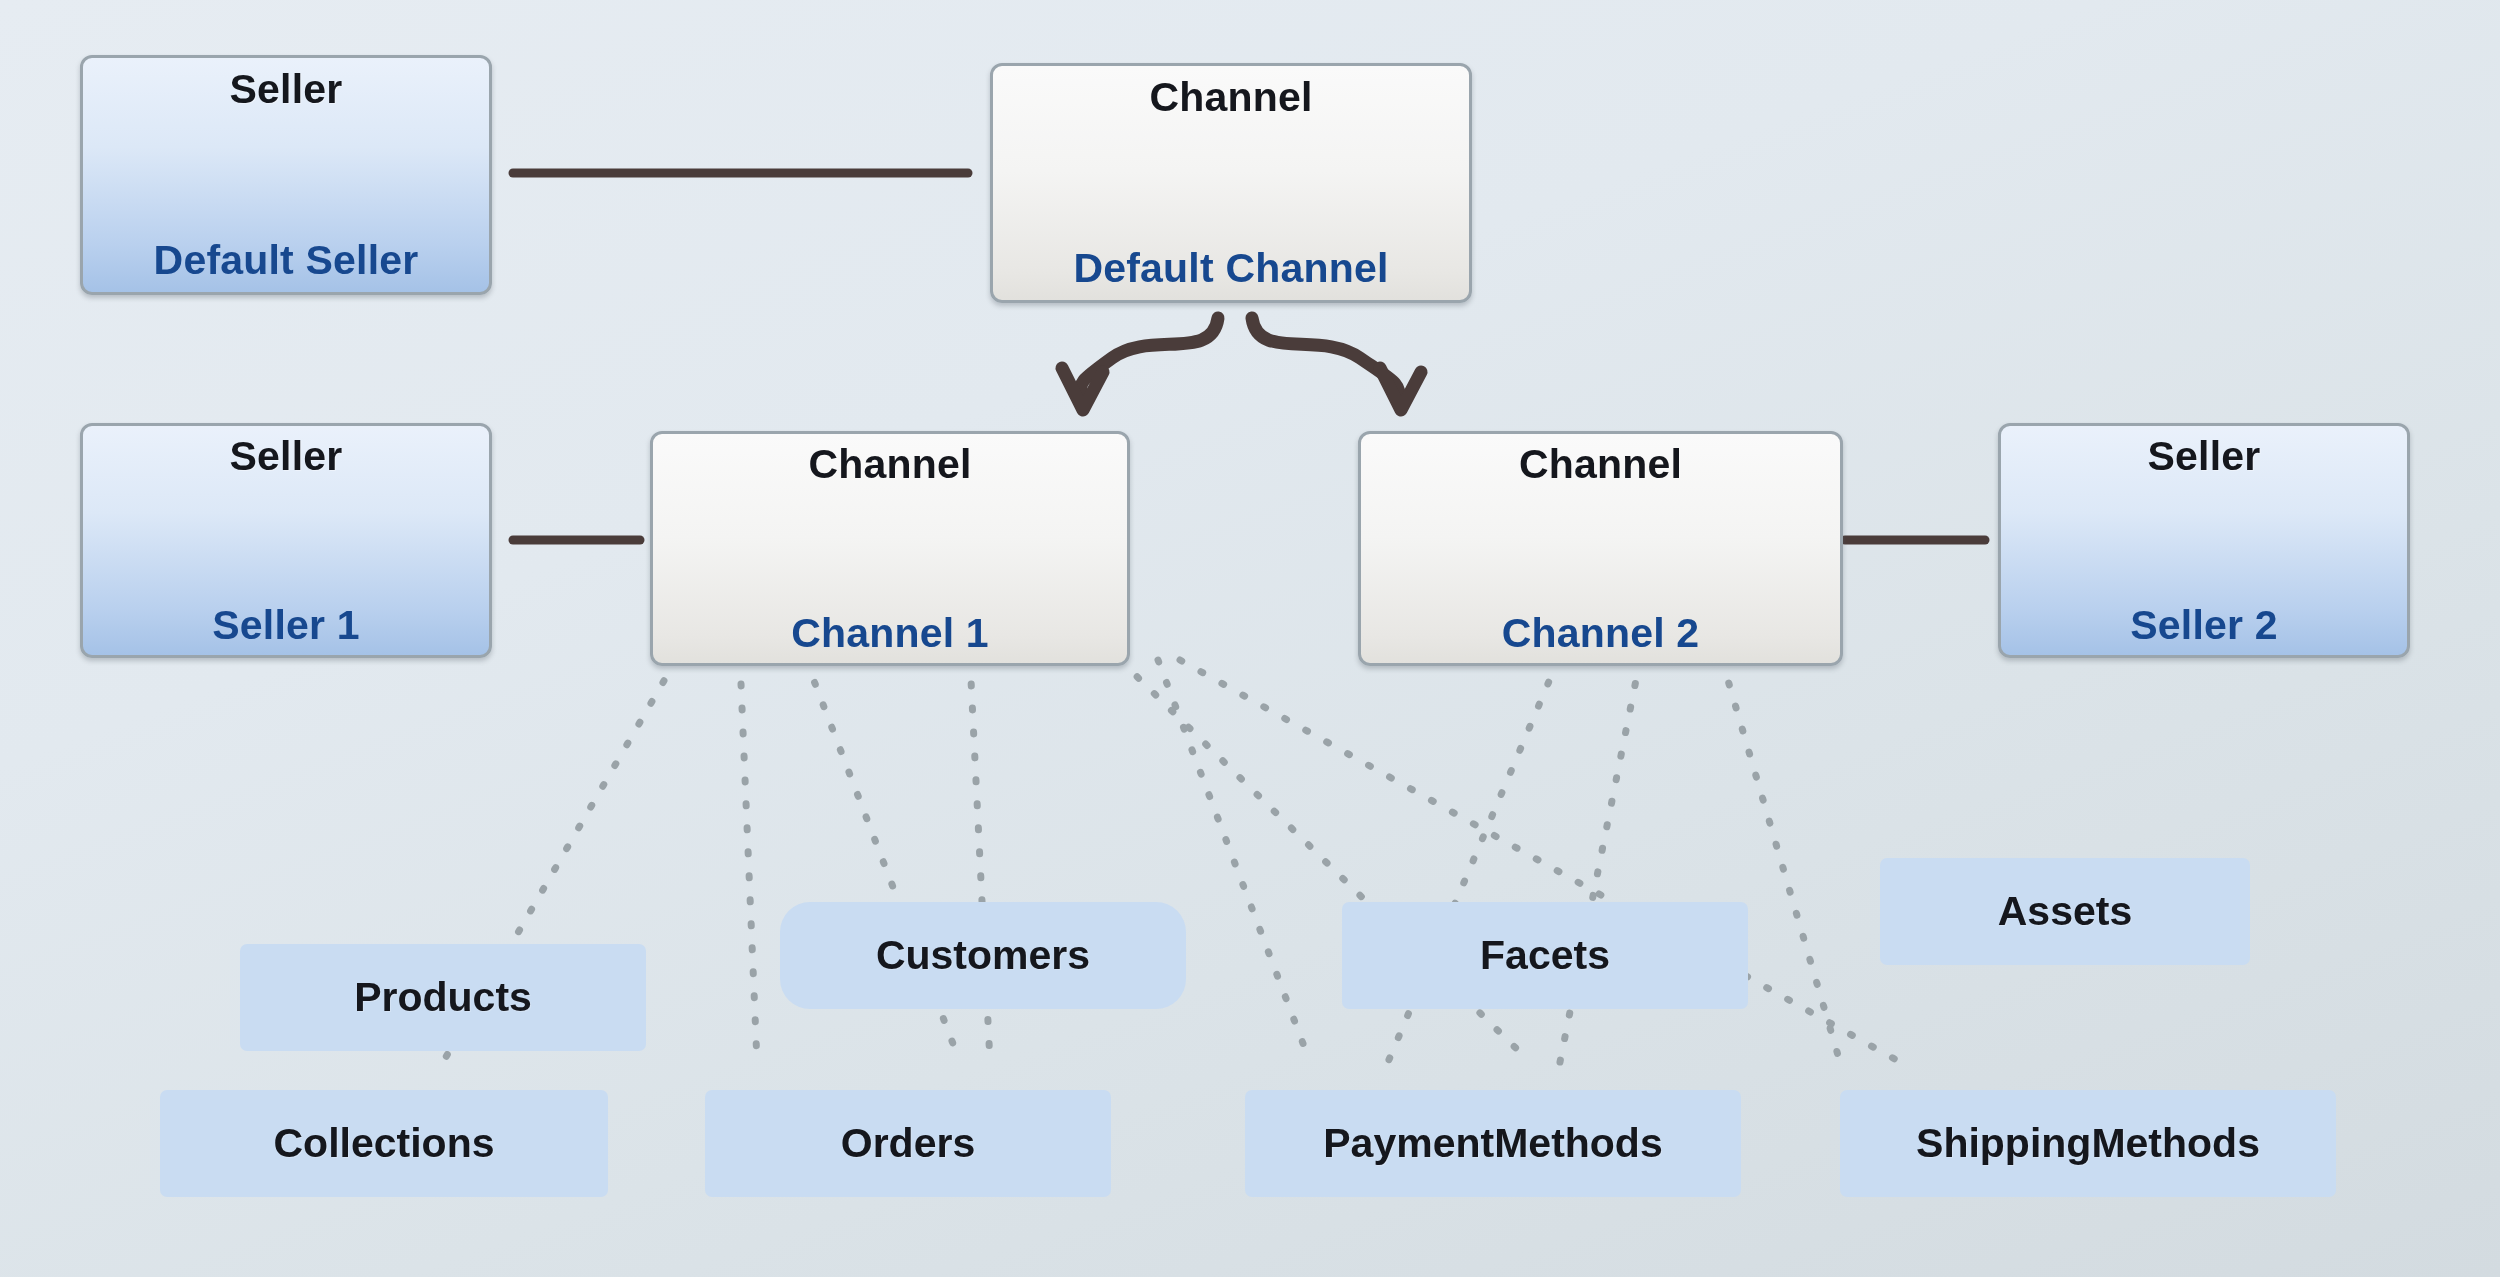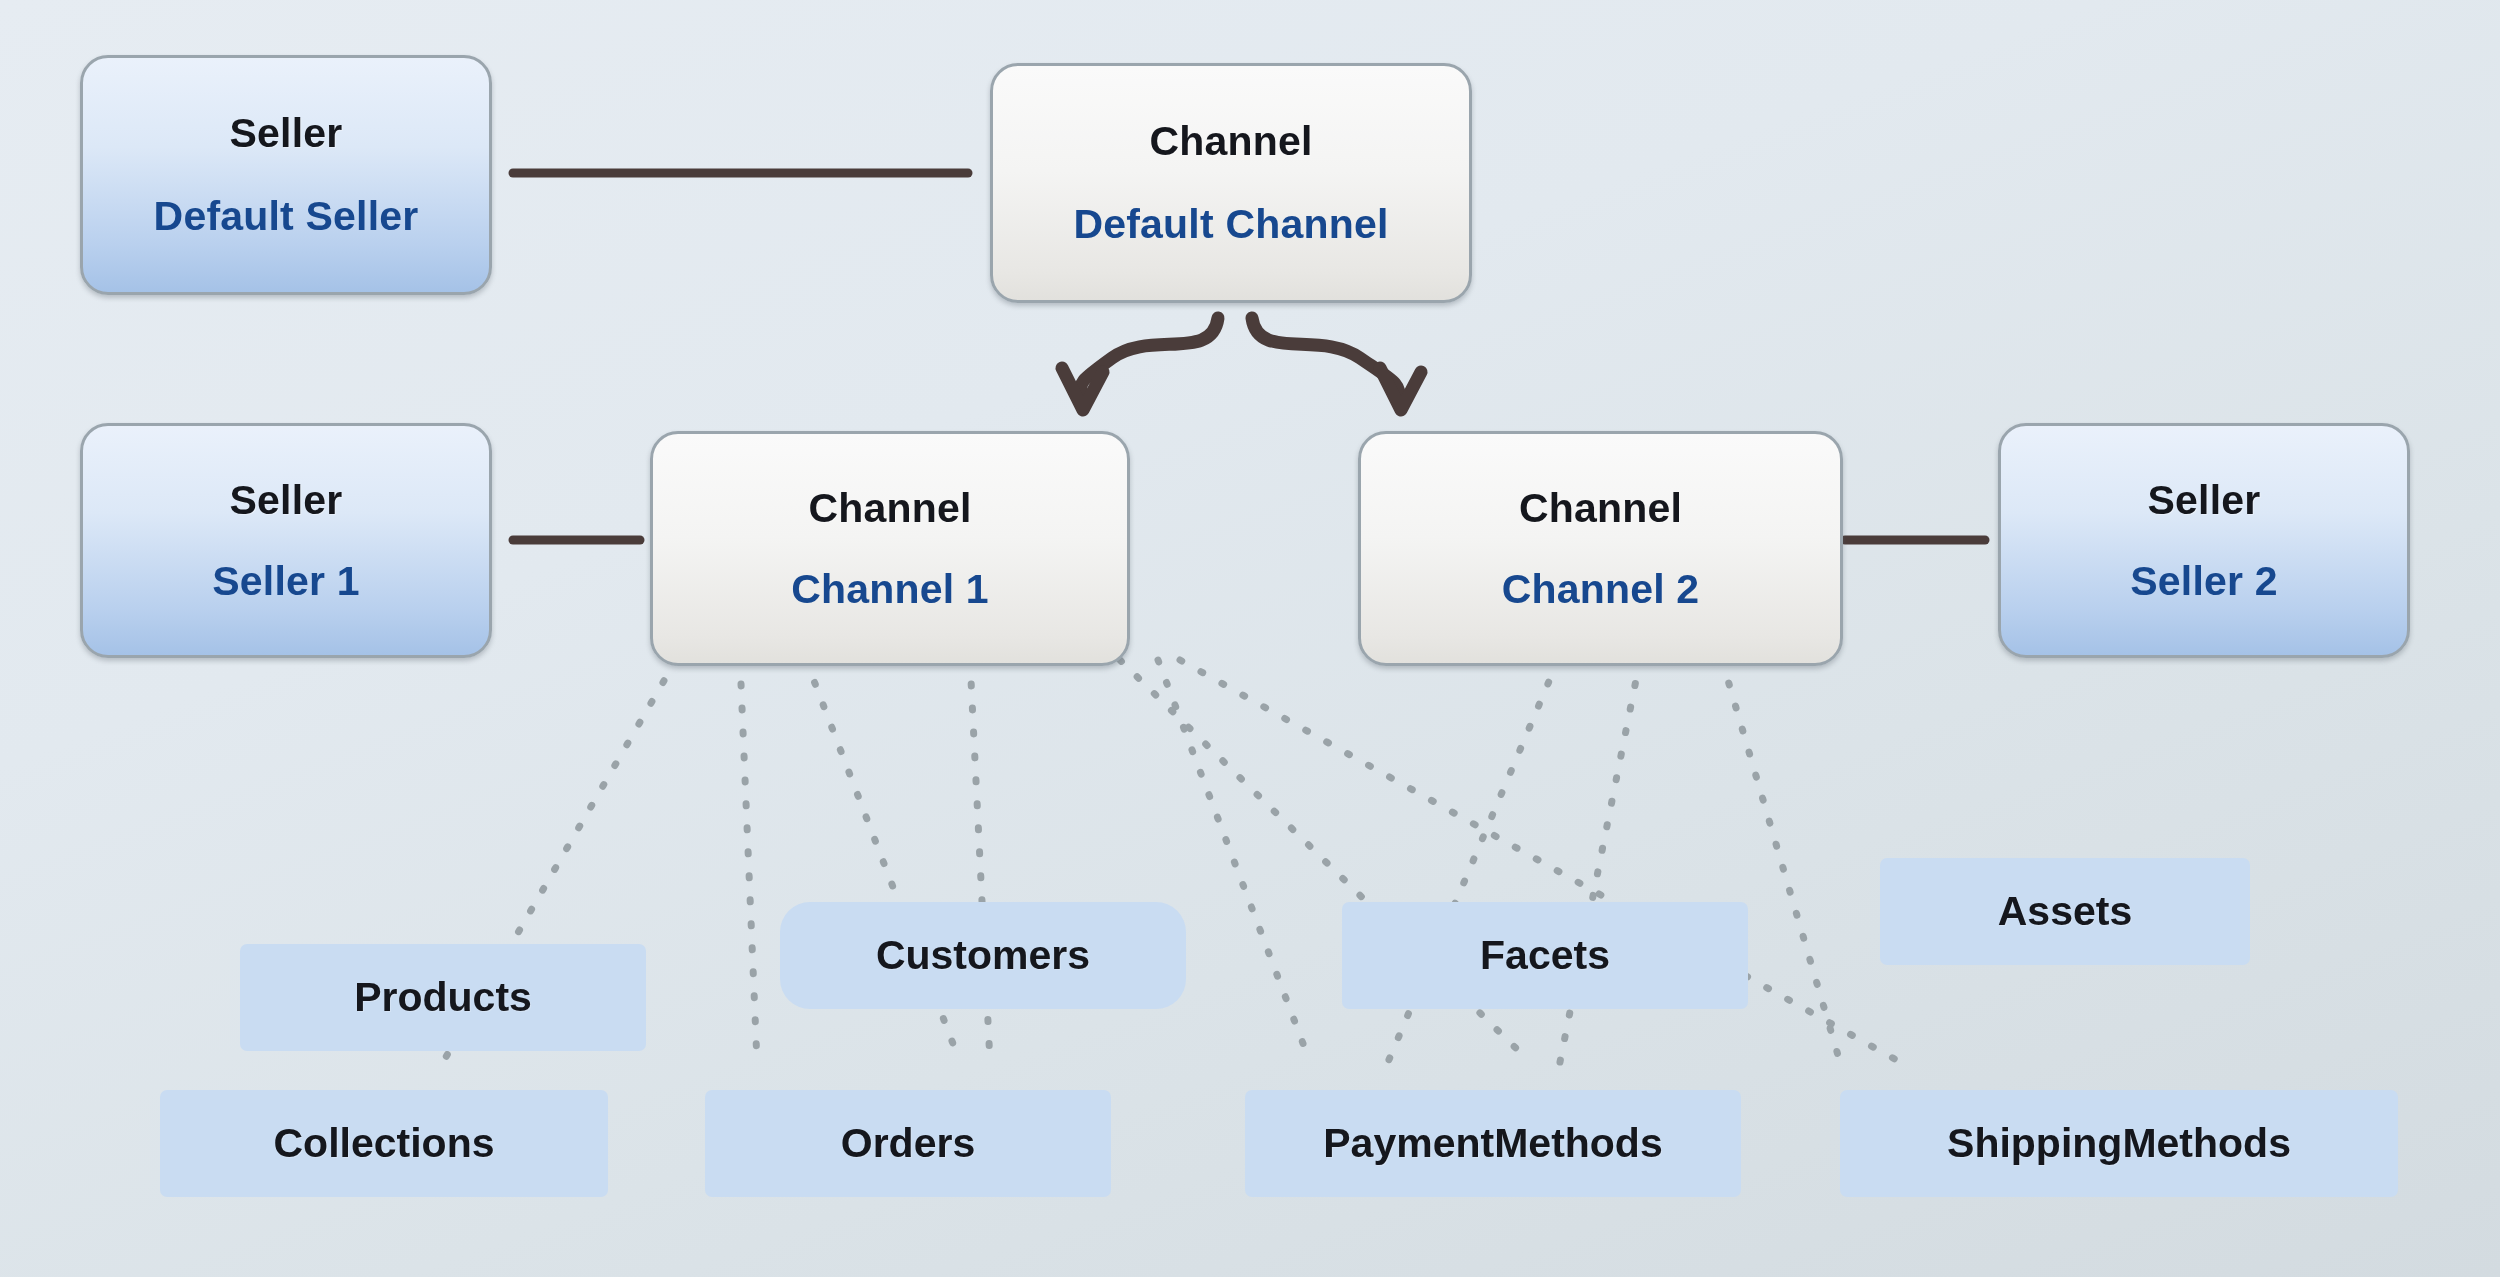--- a/index.html
+++ b/index.html
@@ -22,26 +22,27 @@
     width: 2500px;
     height: 1277px;
     pointer-events: none;
   }
 
   
   .card {
     position: absolute;
     box-sizing: border-box;
     border: 3px solid #9aa5ad;
-    border-radius: 28px;
+    border-radius: 12px;
     display: flex;
     flex-direction: column;
     align-items: center;
     justify-content: center;
     box-shadow: 0 3px 5px rgba(90,100,110,0.33);
+    gap: 44px;
   }
   .card .type {
     font-size: 41px;
     font-weight: bold;
     color: #15171d;
     letter-spacing: .2px;
     text-shadow: 1px 1px 0 rgba(255,255,255,0.35);
     line-height: 1;
   }
   .card .name {
@@ -150,15 +151,15 @@
   </div>
 
   <div class="chip" style="left:240px; top:944px; width:406px; height:107px;">Products</div>
   <div class="chip" style="left:780px; top:902px; width:406px; height:107px;border-radius:30px;">Customers</div>
   <div class="chip" style="left:1342px; top:902px; width:406px; height:107px;">Facets</div>
   <div class="chip" style="left:1880px; top:858px; width:370px; height:107px;">Assets</div>
 
   <div class="chip" style="left:160px; top:1090px; width:448px; height:107px;">Collections</div>
   <div class="chip" style="left:705px; top:1090px; width:406px; height:107px;">Orders</div>
   <div class="chip" style="left:1245px; top:1090px; width:496px; height:107px;">PaymentMethods</div>
-  <div class="chip" style="left:1840px; top:1090px; width:558px; height:107px;">ShippingMethods</div>
+  <div class="chip" style="left:1840px; top:1090px; width:496px; height:107px;">ShippingMethods</div>
 
 </div>
 
 </body></html>

